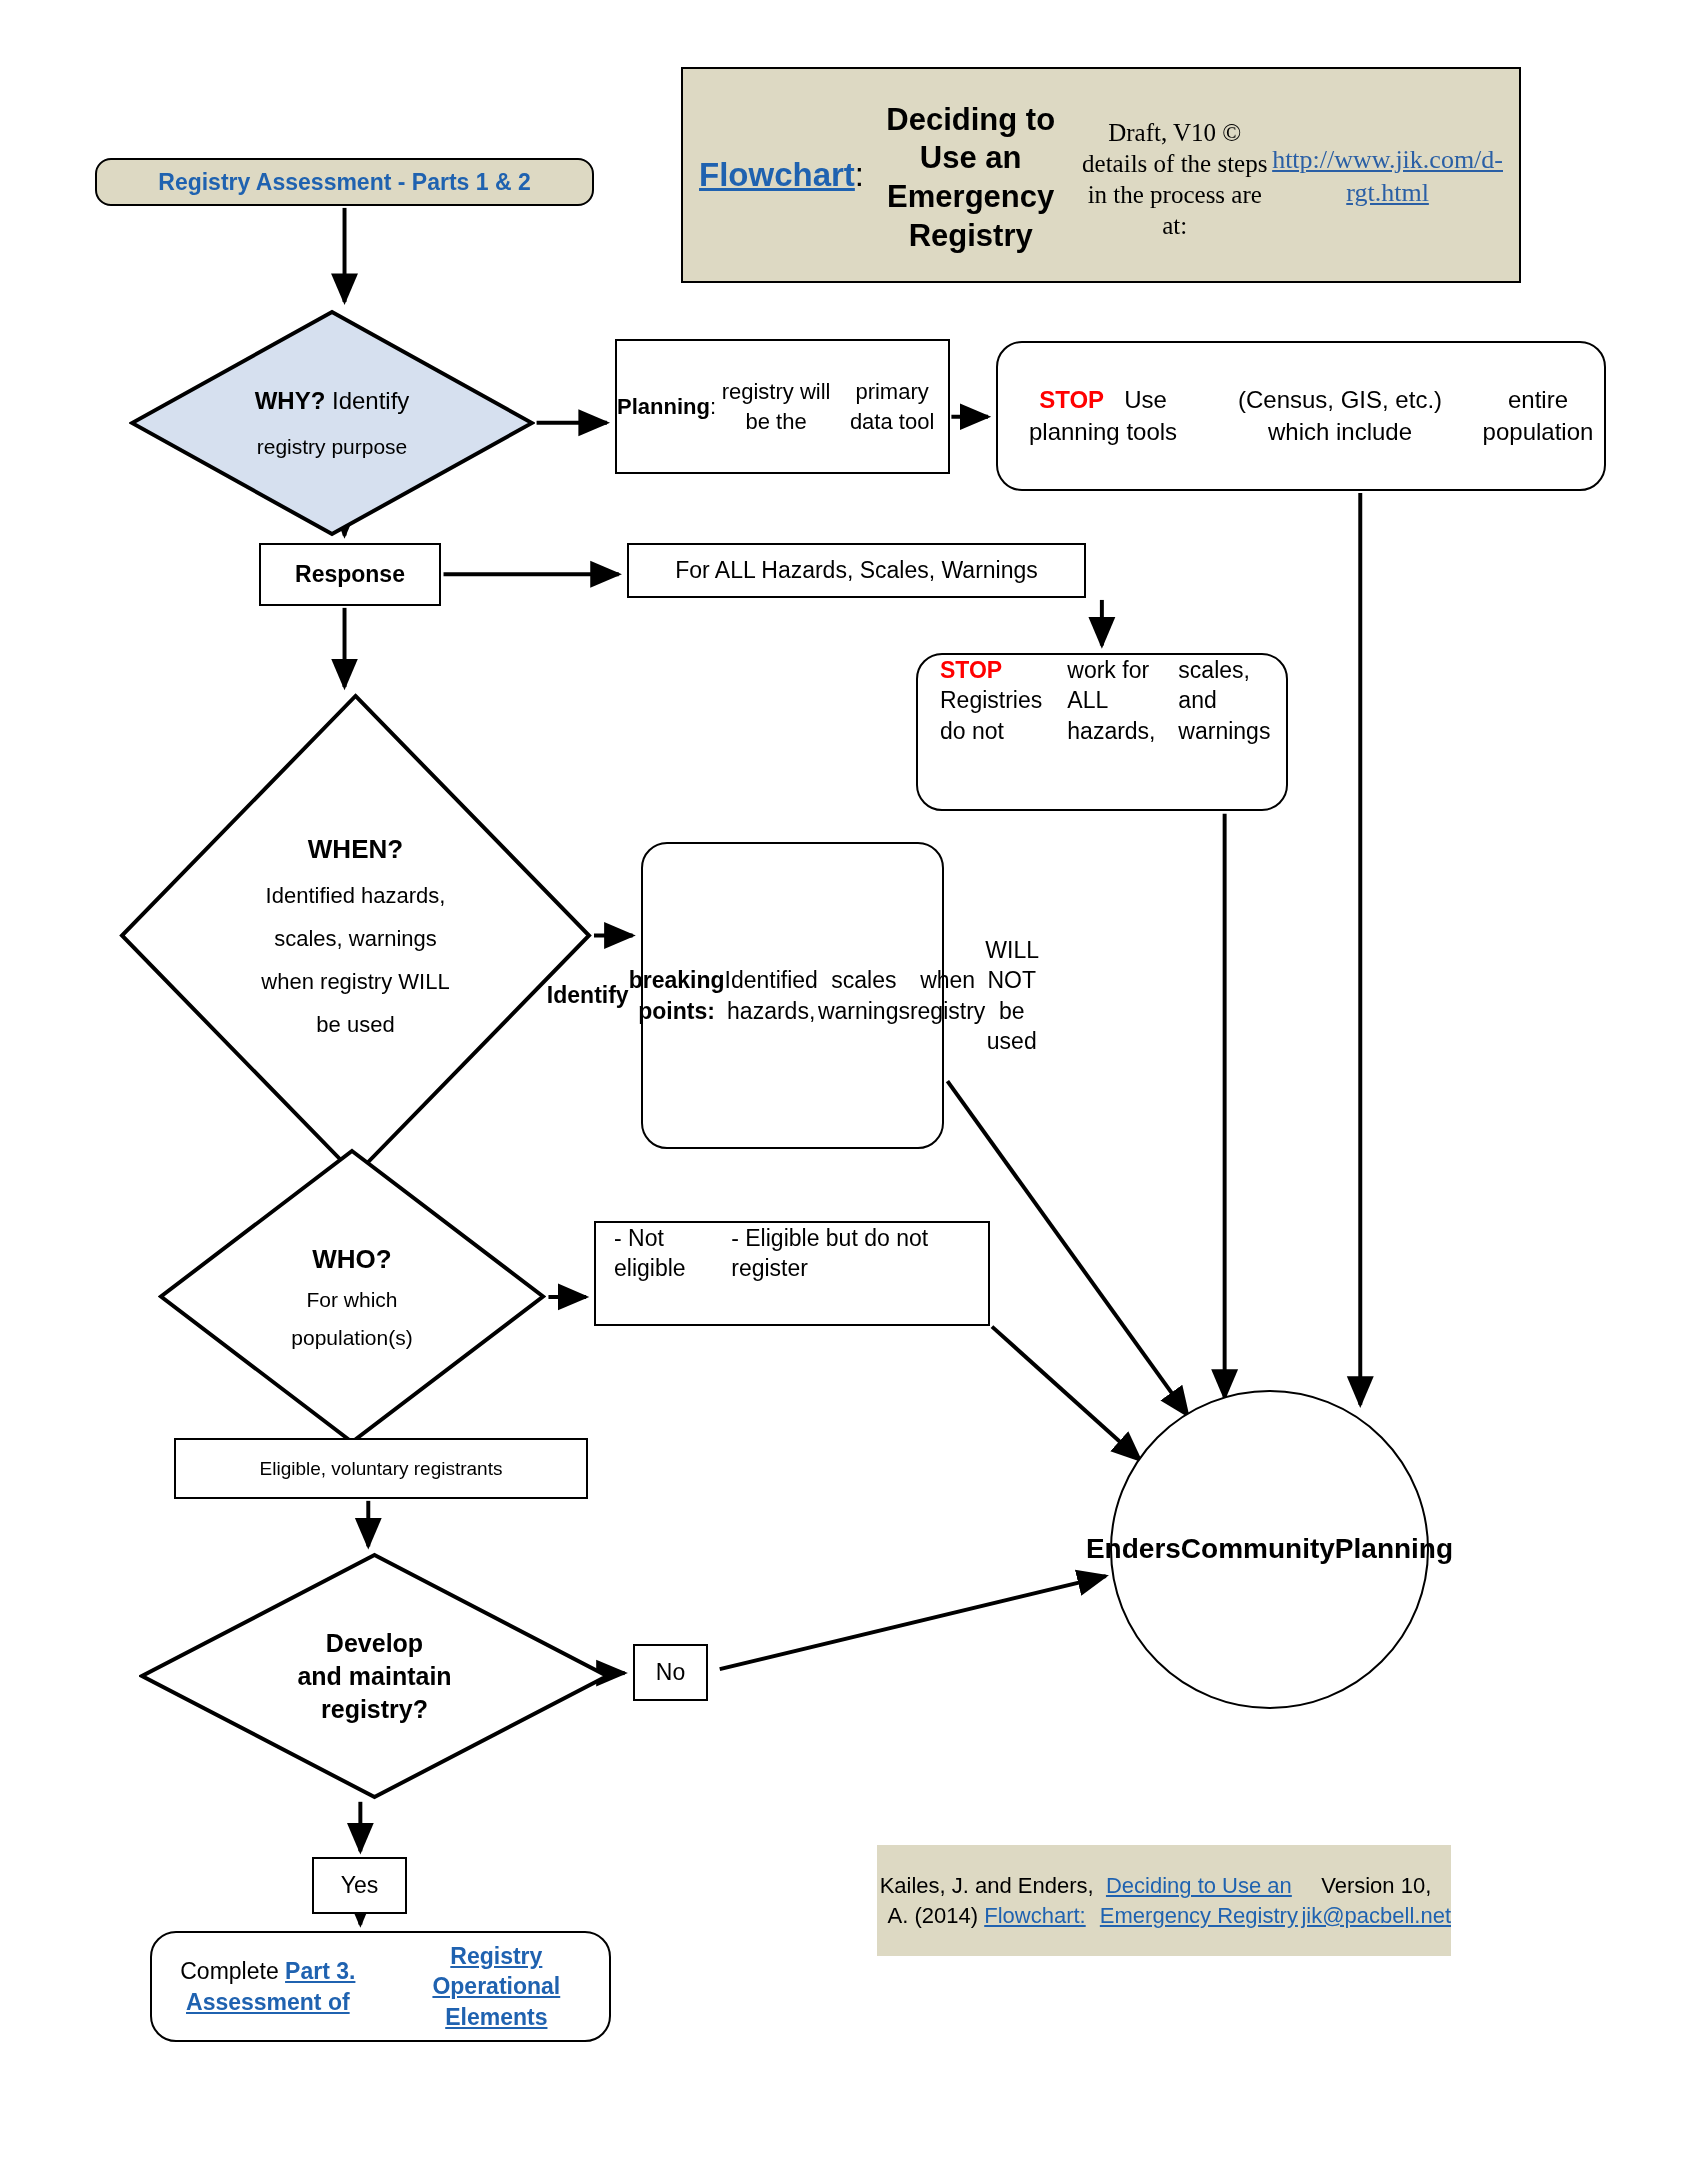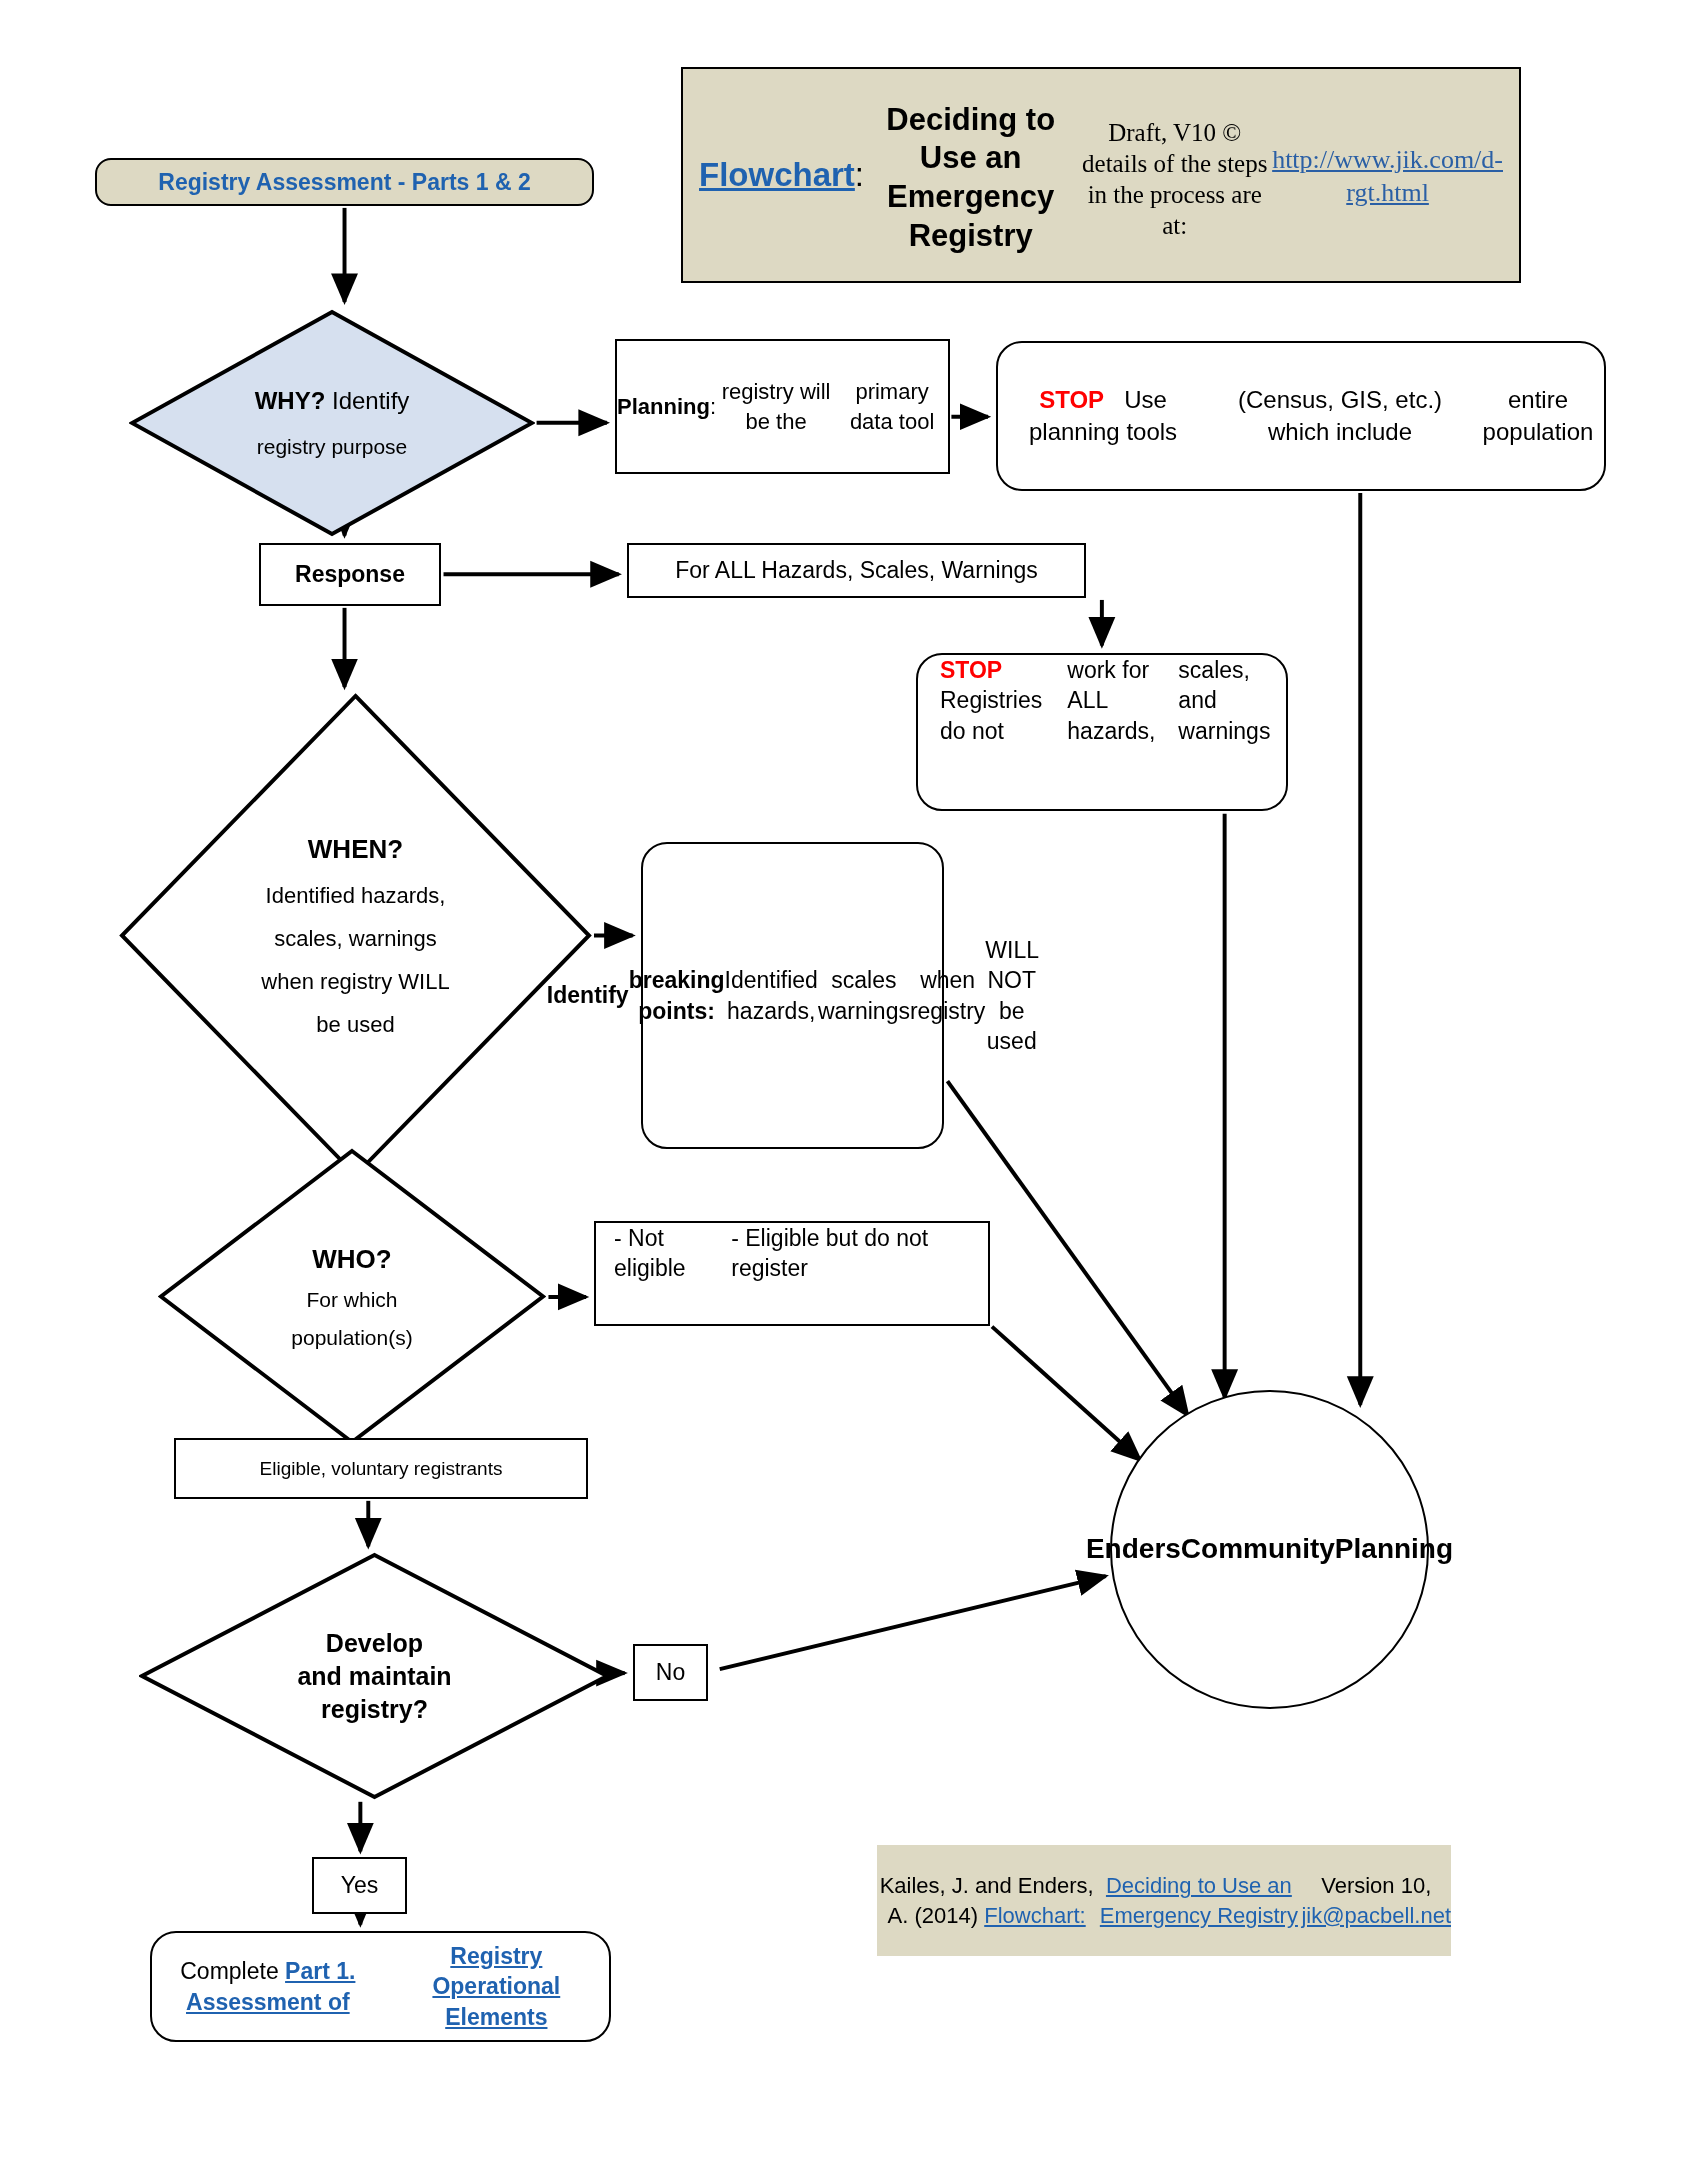--- a/index.html
+++ b/index.html
@@ -349,21 +349,21 @@
     <span class="ln">Enders</span>
     <span class="ln">Community</span>
     <span class="ln">Planning</span>
   </div>
 
   <div class="node rect" id="yes-box">
     <span>Yes</span>
   </div>
 
   <div class="node rounded" id="complete-box">
-    <span class="ln"><span>Complete </span><span class="blue-bold-link">Part 1. Assessment of</span></span>
+    <span class="ln"><span>Complete </span><span class="blue-bold-link">Part 3. Assessment of</span></span>
     <span class="ln blue-bold-link">Registry Operational Elements</span>
   </div>
 
   <div class="node" id="citation-box">
     <span class="ln"><span>Kailes, J. and Enders, A. (2014) </span><span class="link">Flowchart:</span></span>
     <span class="ln link">Deciding to Use an Emergency Registry</span>
     <span class="ln"><span>Version 10, </span><span class="link">jik@pacbell.net</span></span>
   </div>
 
 </div>

